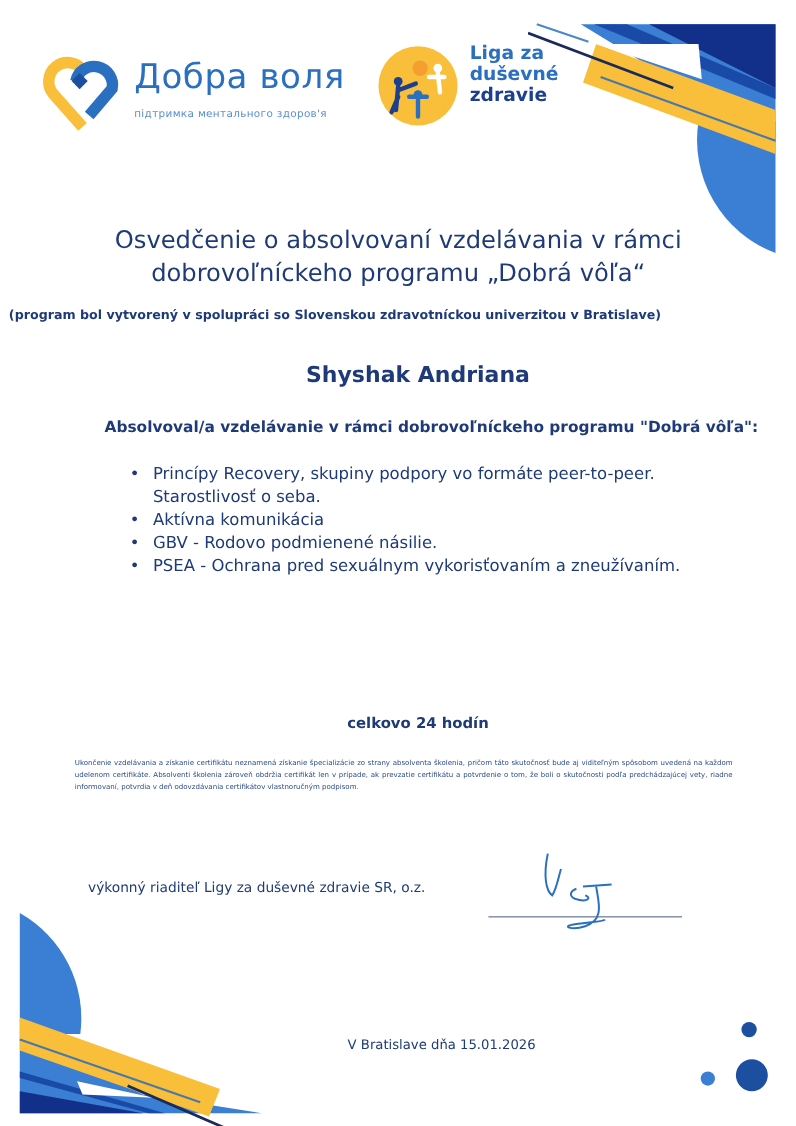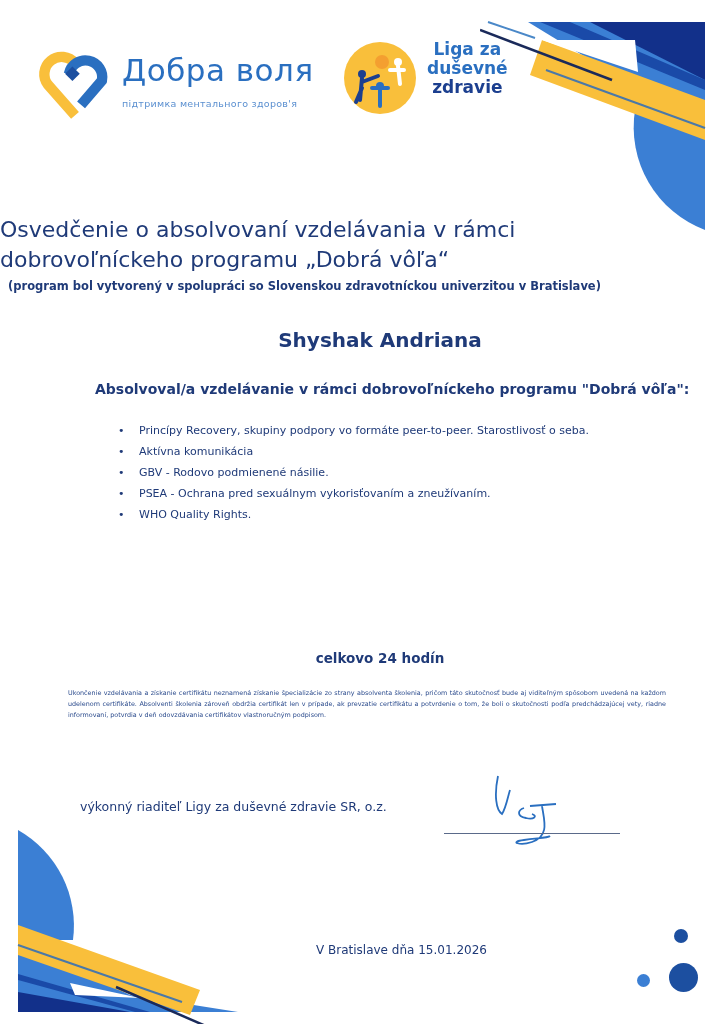--- a/index.html
+++ b/index.html
@@ -3,28 +3,28 @@
   <meta charset="utf-8">
   <style>
     html, body { margin: 0; padding: 0; background: #ffffff; }
     body { width: 724px; height: 1024px; position: relative; overflow: hidden;
            font-family: "DejaVu Sans", sans-serif; color: #1f3a78; }
     #deco-top { position: absolute; left: 480px; top: 0; }
     #deco-bottom { position: absolute; left: 0; top: 790px; }
     .logo-dv { position: absolute; left: 36px; top: 46px; width: 290px; height: 80px; text-decoration: underline; }
     .dv-title { position: absolute; left: 86px; top: 6px; font-size: 31px; color: #2a6fc0; letter-spacing: 0.5px; white-space: nowrap; }
     .dv-sub { position: absolute; left: 86px; top: 52px; font-size: 9.5px; color: #5a8fd0; white-space: nowrap; letter-spacing: 0.3px; }
-    .logo-liga { position: absolute; left: 342px; top: 40px; width: 180px; height: 80px; text-align: center; }
+    .logo-liga { position: absolute; left: 342px; top: 40px; width: 180px; height: 80px; }
     .liga-text { position: absolute; left: 85px; top: 0; font-size: 17px; line-height: 19px; color: #2a6fc0; font-weight: bold; white-space: nowrap; }
     .liga-text .dark { color: #1c3f8f; }
-    .title { position: absolute; left: 0; width: 724px; top: 215px; text-align: left; font-size: 22px; line-height: 30px; color: #1f3a78; }
+    .title { position: absolute; left: 0; width: 724px; top: 204px; text-align: center; font-size: 22px; line-height: 30px; color: #1f3a78; }
     .subtitle { position: absolute; left: 0; width: 609px; top: 279px; text-align: center; font-size: 11.5px; font-weight: bold; color: #1f3a78; }
     .recipient { position: absolute; left: 0; width: 760px; top: 328px; text-align: center; font-size: 20px; font-weight: bold; color: #1f3a78; }
     .intro { position: absolute; left: 95px; top: 381px; font-size: 14px; font-weight: bold; color: #1f3a78; white-space: nowrap; }
-    ul.topics { position: absolute; left: 118px; top: 420px; width: 512px; margin: 0; padding: 0; list-style: none; font-size: 11px; line-height: 21px; color: #1f3a78; }
+    ul.topics { position: absolute; left: 118px; top: 420px; width: 512px; margin: 0; padding: 0; list-style: none; font-size: 15px; line-height: 21px; color: #1f3a78; }
     ul.topics li { position: relative; padding-left: 21px; }
     ul.topics li::before { content: "•"; position: absolute; left: 0; top: 0; }
     .hours { position: absolute; left: 0; width: 760px; top: 650px; text-align: center; font-size: 13.5px; font-weight: bold; color: #1f3a78; }
     .disclaimer { position: absolute; left: 68px; top: 688px; width: 598px; font-size: 6.4px; line-height: 11px; color: #2a4a8c; text-align: justify; }
     .signer { position: absolute; left: 80px; top: 796px; font-size: 12.5px; line-height: 22px; color: #1f3a78; white-space: nowrap; }
     .sigline { position: absolute; left: 444px; top: 833px; width: 176px; height: 1px; background: #5a6a8a; }
     .signature { position: absolute; left: 480px; top: 770px; }
     .place-date { position: absolute; left: 316px; top: 943px; font-size: 12px; color: #1f3a78; white-space: nowrap; }
     .dot { position: absolute; border-radius: 50%; }
   </style>
@@ -91,21 +91,20 @@
 
 <div class="recipient">Shyshak Andriana</div>
 
 <div class="intro">Absolvoval/a vzdelávanie v rámci dobrovoľníckeho programu "Dobrá vôľa":</div>
 
 <ul class="topics">
   <li>Princípy Recovery, skupiny podpory vo formáte peer-to-peer. Starostlivosť o seba.</li>
   <li>Aktívna komunikácia</li>
   <li>GBV - Rodovo podmienené násilie.</li>
   <li>PSEA - Ochrana pred sexuálnym vykorisťovaním a zneužívaním.</li>
-  <li>WHO Quality Rights.</li>
 </ul>
 
 <div class="hours">celkovo 24 hodín</div>
 
 <div class="disclaimer">Ukončenie vzdelávania a získanie certifikátu neznamená získanie špecializácie zo strany absolventa školenia, pričom táto skutočnosť bude aj viditeľným spôsobom uvedená na každom udelenom certifikáte. Absolventi školenia zároveň obdržia certifikát len v prípade, ak prevzatie certifikátu a potvrdenie o tom, že boli o skutočnosti podľa predchádzajúcej vety, riadne informovaní, potvrdia v deň odovzdávania certifikátov vlastnoručným podpisom.</div>
 
 <div class="signer">
   <div>výkonný riaditeľ Ligy za duševné zdravie SR, o.z.</div>
 </div>
 

